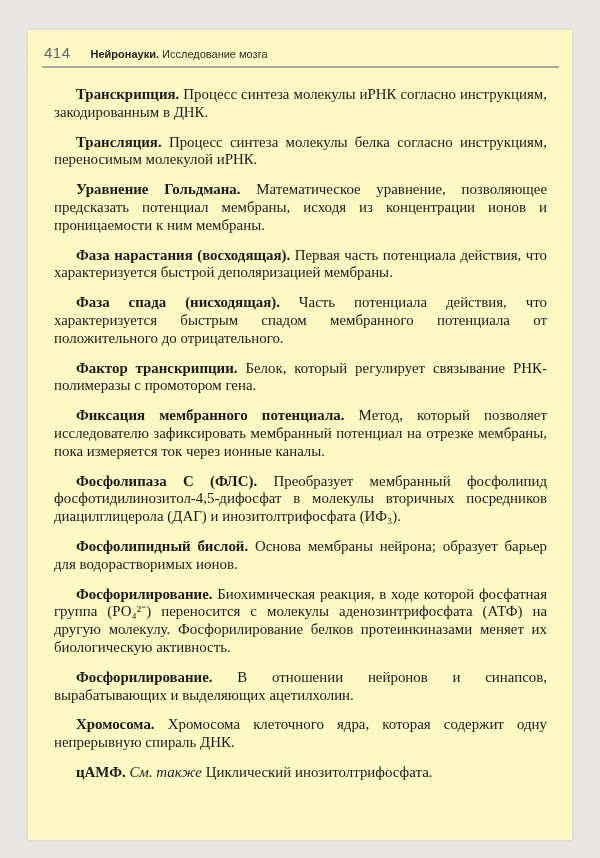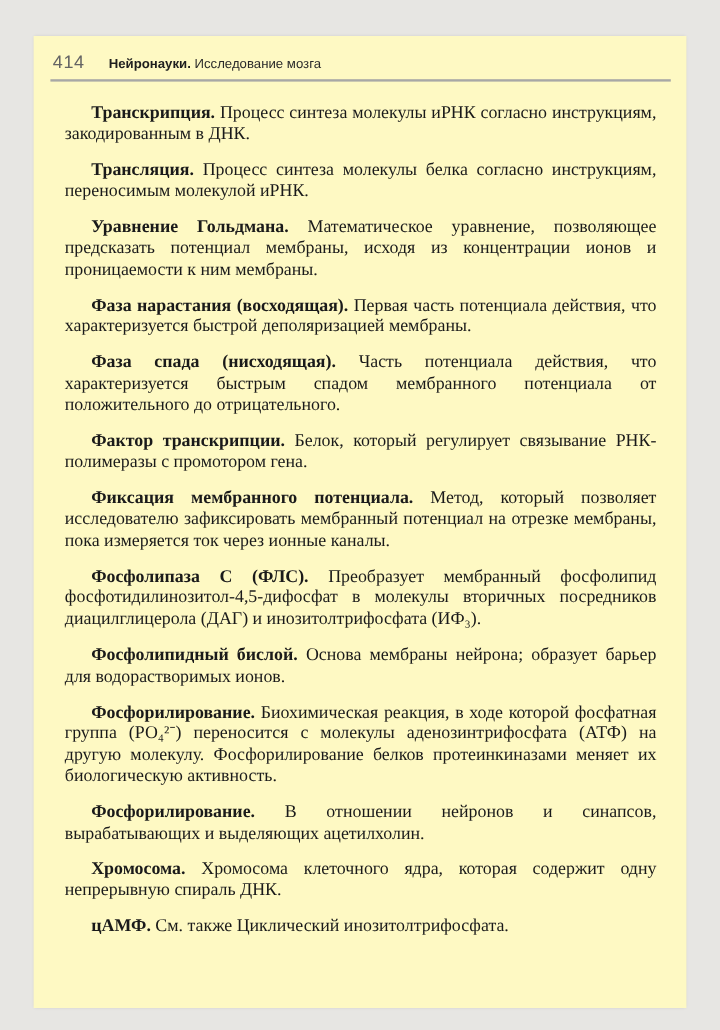--- a/index.html
+++ b/index.html
@@ -22,21 +22,21 @@
   .title .reg { font-weight:400; color:#2a2a2a; }
 
   .rule { height:2px; background:#a8a8a6; margin-top:5px; margin-bottom:18px; }
 
   .content {
     font-size:14.9px; line-height:17.8px; color:#1a1a1a;
     text-align:justify;
   }
   .entry { text-indent:22px; margin:12px; }
   .term { font-weight:bold; }
-  .it { }
+  .it { font-style:italic; }
 </style>
 </head>
 <body>
 
 <div class="page">
   <div class="header">
     <span class="pagenum">414</span>
     <span class="title"><span class="bold">Нейронауки.</span>&nbsp;<span class="reg">Исследование мозга</span></span>
   </div>
   <div class="rule"></div>

